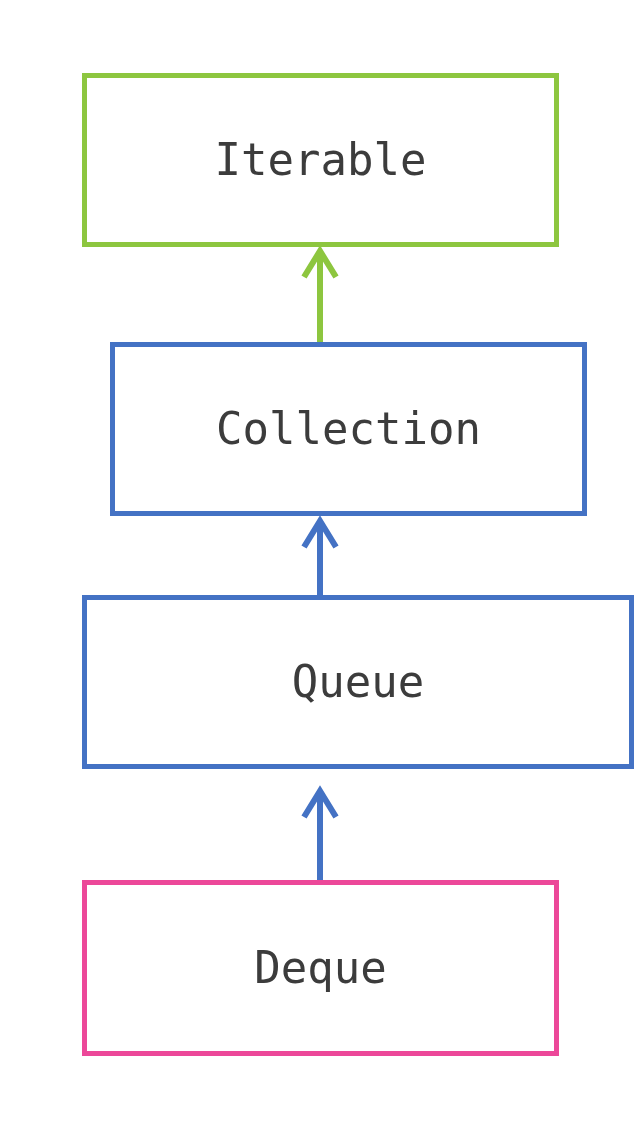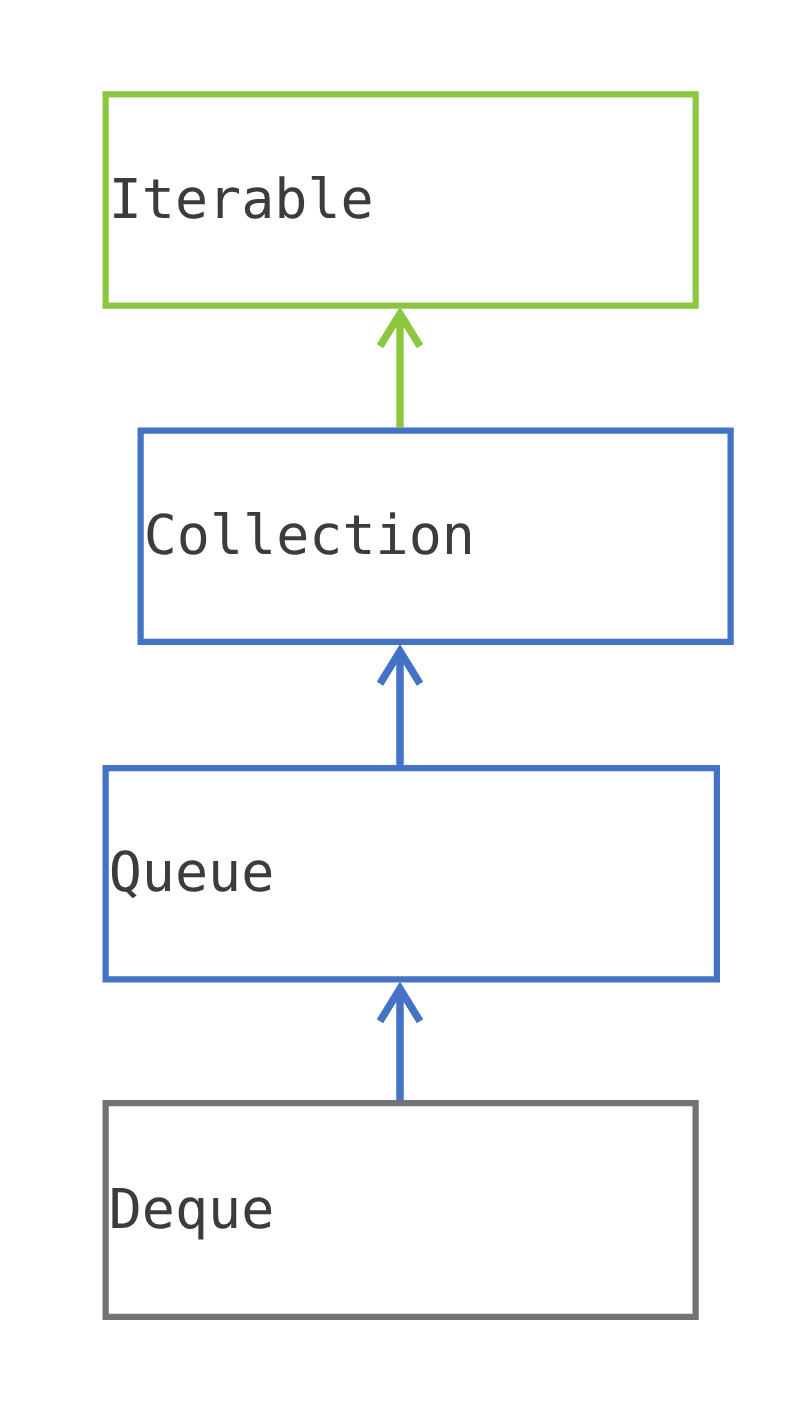--- a/index.html
+++ b/index.html
@@ -18,21 +18,21 @@
     width: 640px;
     height: 1138px;
     background: #ffffff;
   }
   .node {
     position: absolute;
     box-sizing: border-box;
     background: #ffffff;
     display: flex;
     align-items: center;
-    justify-content: flex-start;
+    justify-content: center;
   }
   .node-label {
     font-family: "DejaVu Sans Mono", "Liberation Mono", monospace;
     font-size: 44px;
     line-height: 1;
     color: #3c3c3c;
     letter-spacing: 0px;
     white-space: nowrap;
     user-select: none;
   }
@@ -63,21 +63,21 @@
   </svg>
 
   <div class="node" style="left:82px; top:73px; width:477px; height:174px; border:5px solid #8dc63f;">
     <span class="node-label">Iterable</span>
   </div>
 
   <div class="node" style="left:82px; top:342px; width:477px; height:174px; border:5px solid #4472c4;margin-left:28px;">
     <span class="node-label">Collection</span>
   </div>
 
-  <div class="node" style="left:82px; top:612px; width:494px; height:174px; border:5px solid #4472c4;">
+  <div class="node" style="left:82px; top:595px; width:552px; height:174px; border:5px solid #4472c4;">
     <span class="node-label">Queue</span>
   </div>
 
-  <div class="node" style="left:82px; top:880px; width:477px; height:176px; border:5px solid #737373;">
+  <div class="node" style="left:82px; top:880px; width:477px; height:176px; border:5px solid #ec4899;">
     <span class="node-label">Deque</span>
   </div>
 
 </div>
 
 </body></html>

